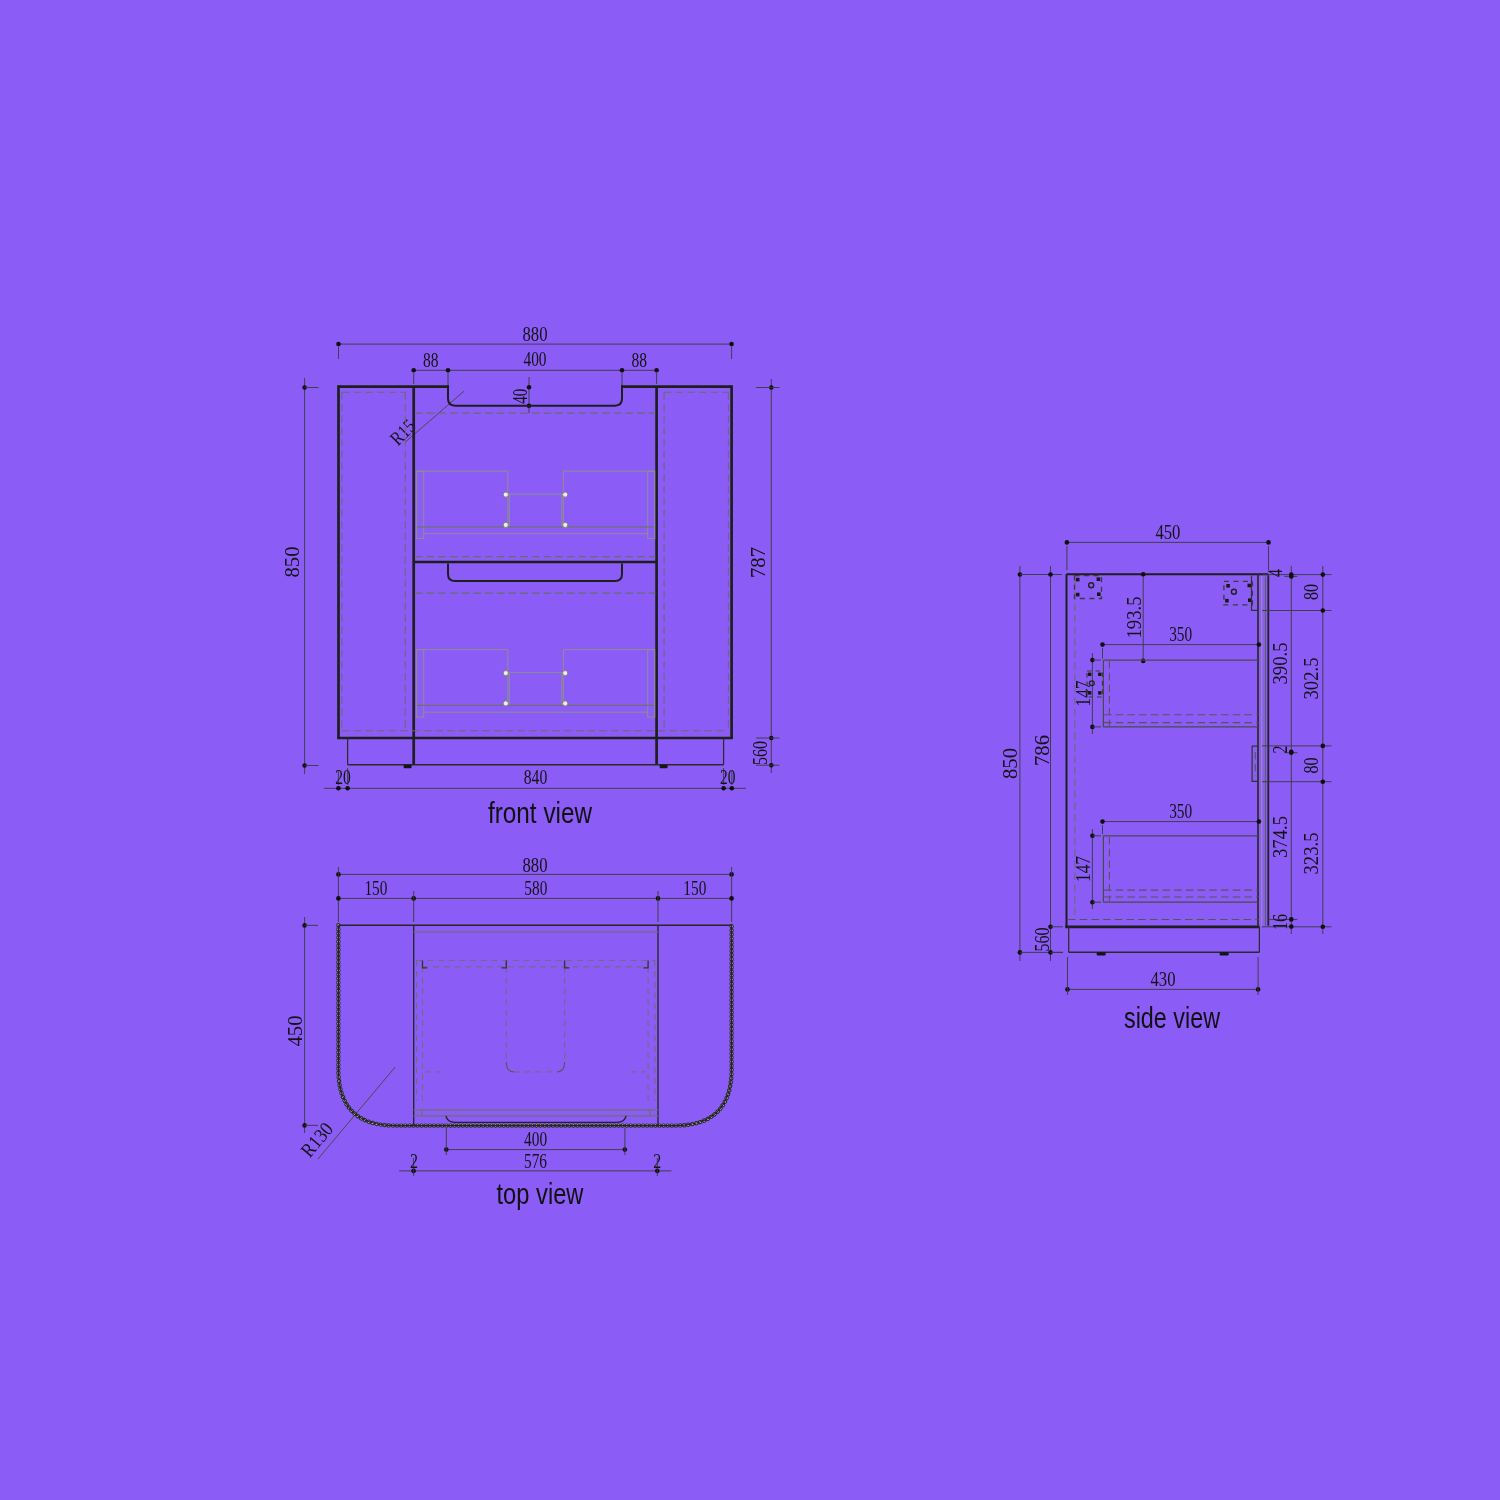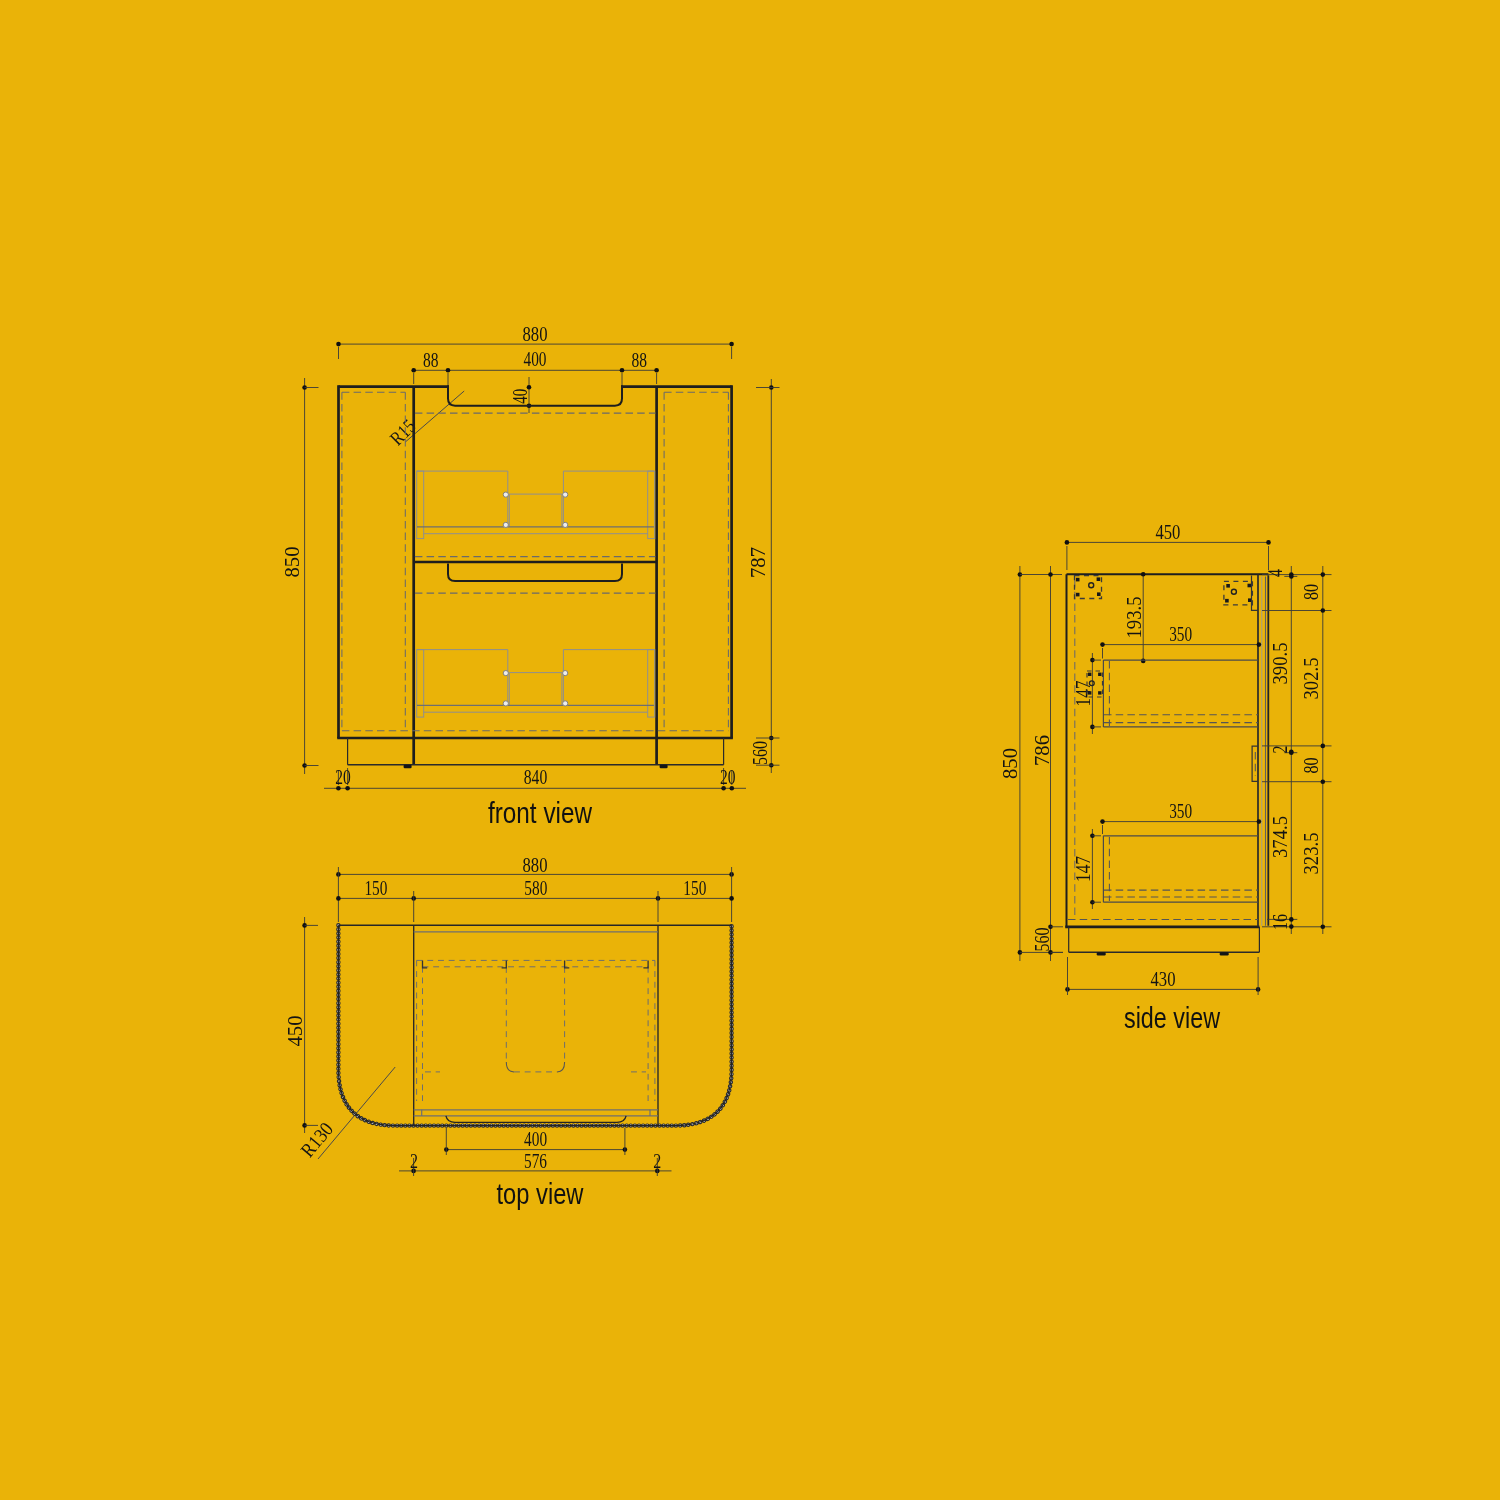--- a/index.html
+++ b/index.html
@@ -1,16 +1,16 @@
 <!DOCTYPE html>
 <html><head>
 <meta charset="utf-8">
 <style>
 html,body{margin:0;padding:0;background:#ffffff;}
-#page{position:relative;width:1500px;height:1500px;background:#eab308;overflow:hidden;}
+#page{position:relative;width:1500px;height:1500px;background:#8b5cf6;overflow:hidden;}
 </style>
 </head>
 <body>
 <div id="page">
 <svg width="1500" height="1500" viewBox="0 0 1500 1500">
 
 <g>
 <line x1="338.5" y1="344.1" x2="731.6" y2="344.1" stroke="#3a3a3a" stroke-width="0.9" fill="none"></line>
 <circle cx="338.5" cy="344.1" r="2.3" fill="#101010"></circle>
 <circle cx="731.6" cy="344.1" r="2.3" fill="#101010"></circle>

